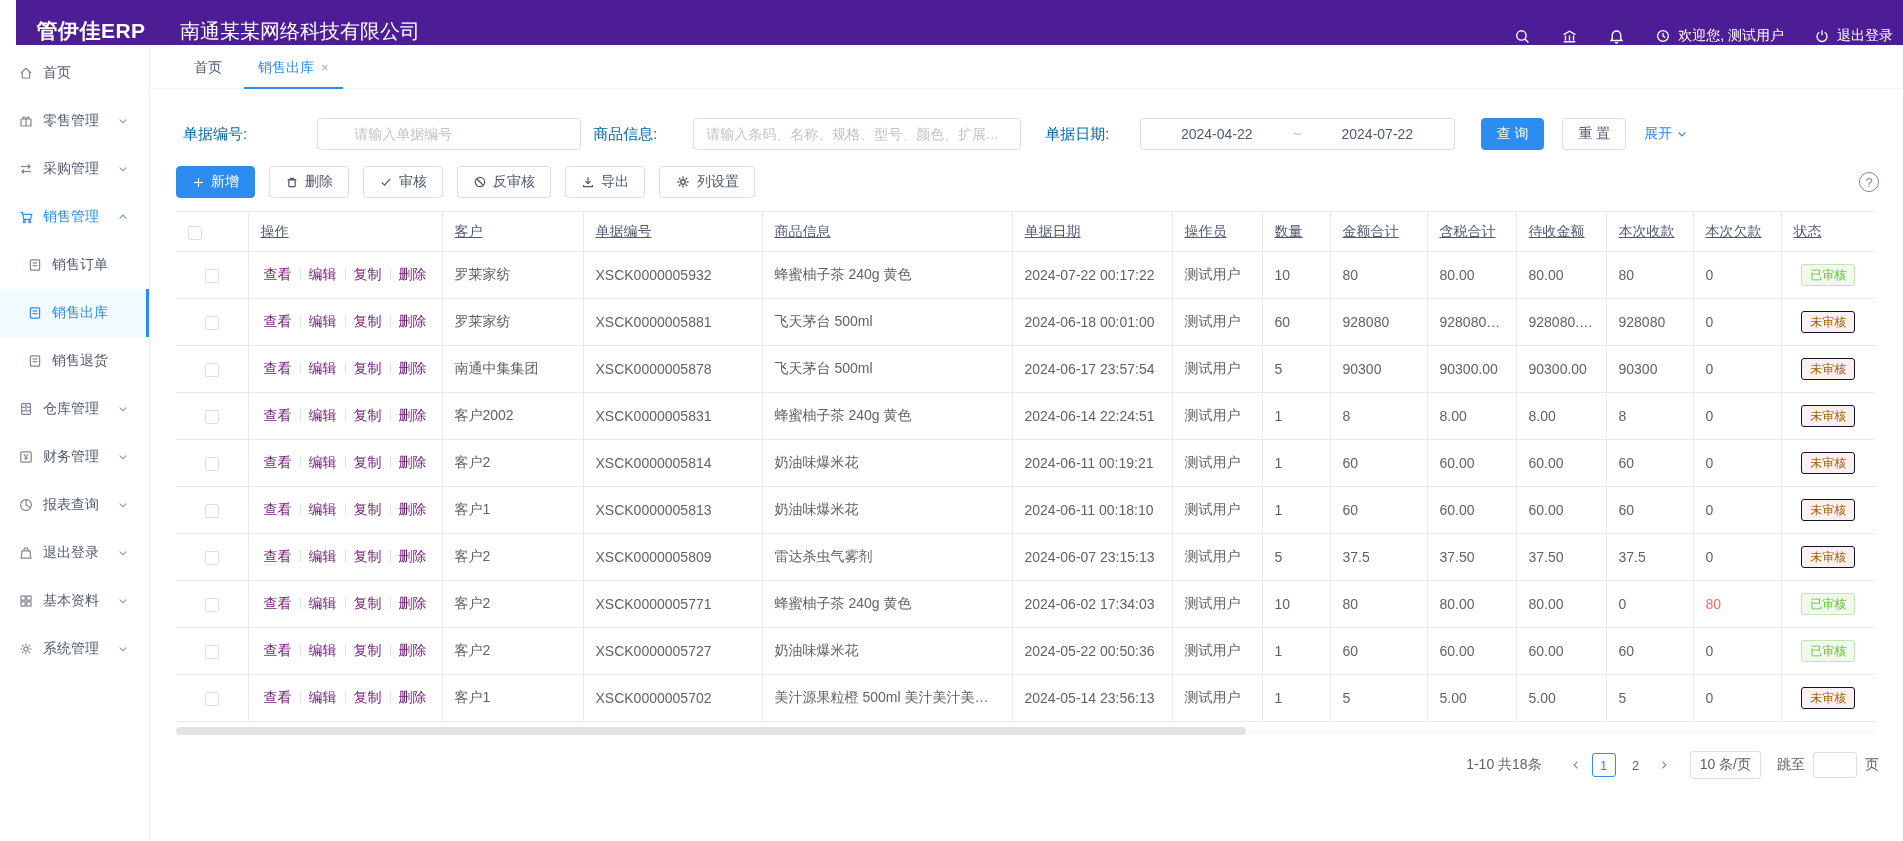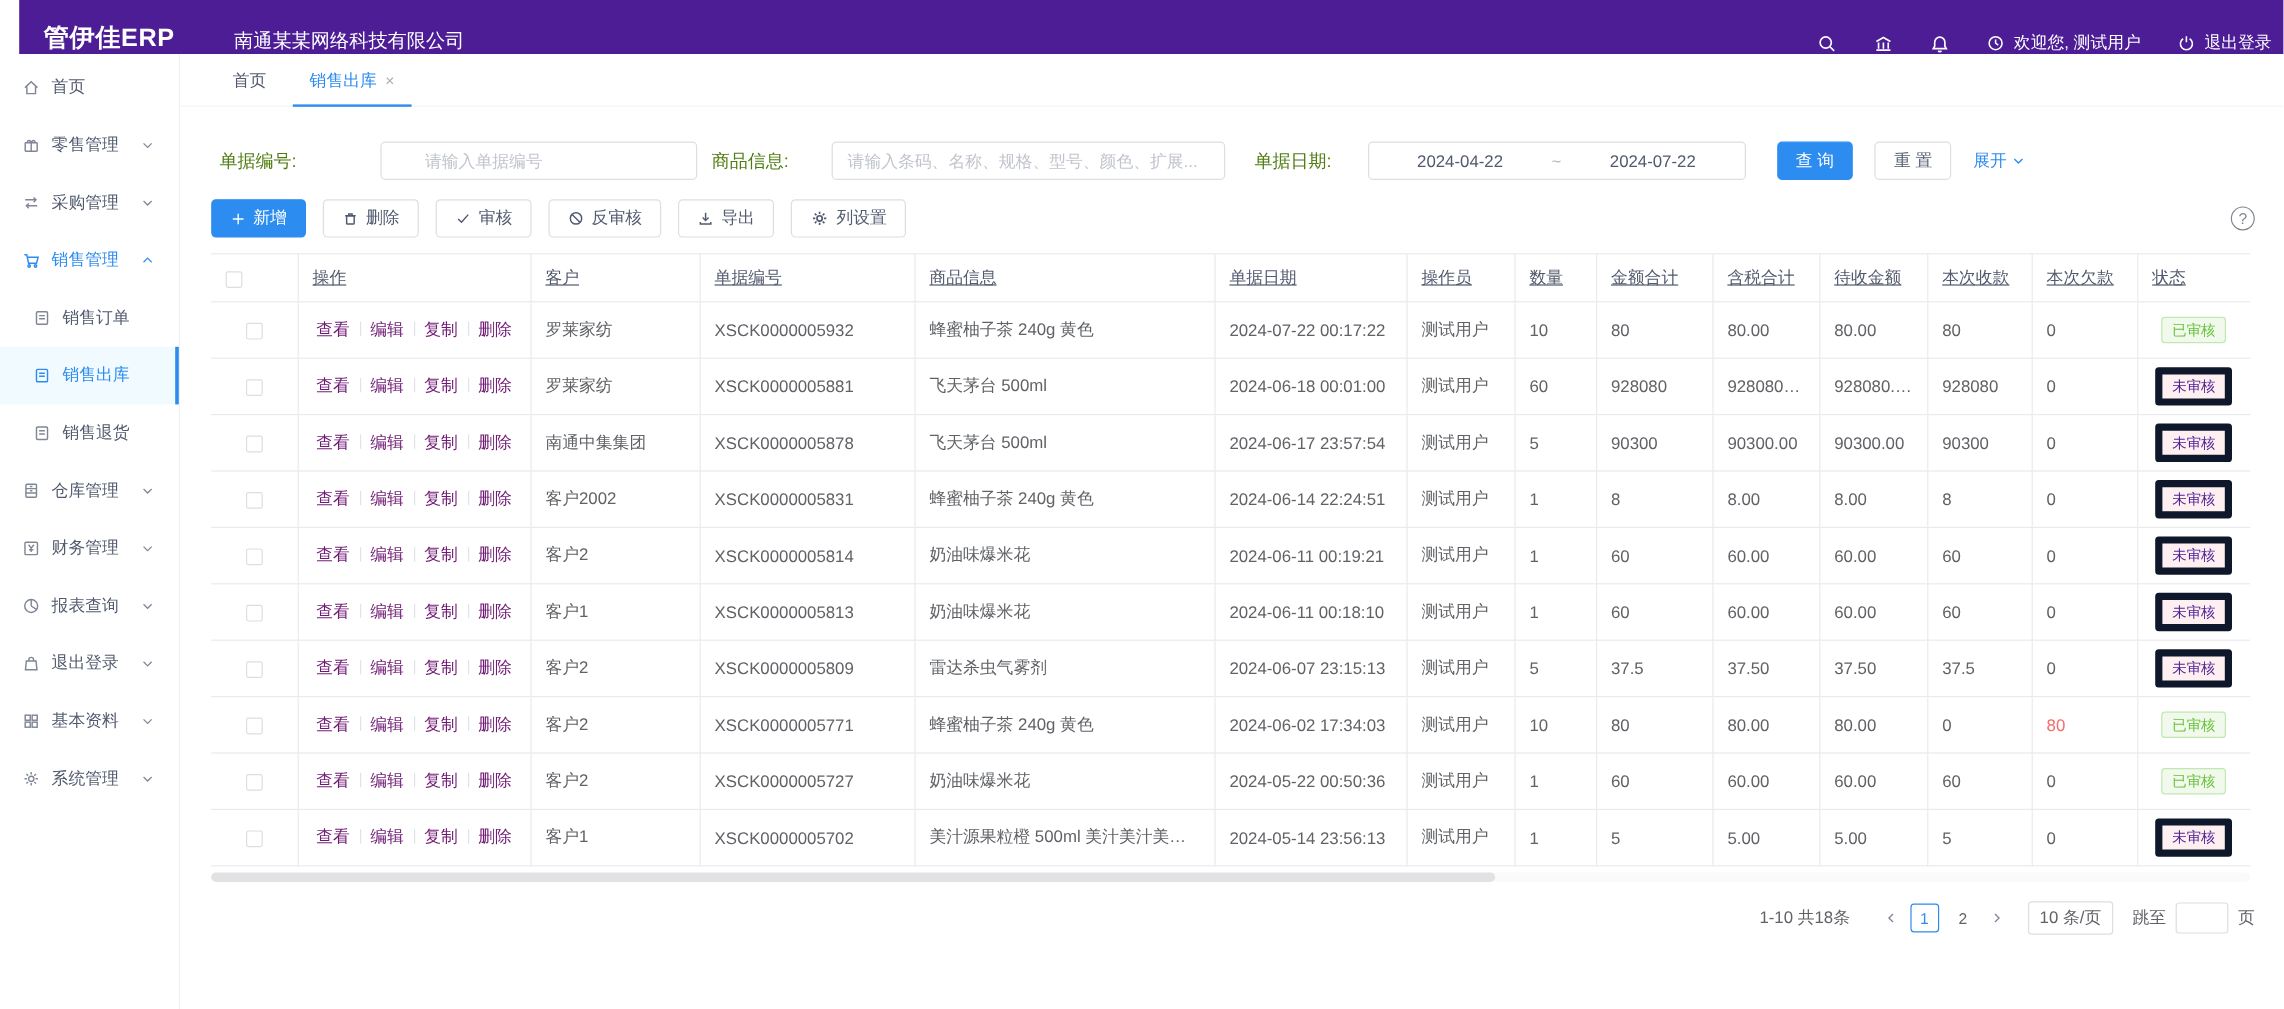--- a/index.html
+++ b/index.html
@@ -7,21 +7,21 @@
   body {
     font-family: "Liberation Sans", "DejaVu Sans", sans-serif;
     font-size: 14px; color:#515a6e; background:#fff; overflow:hidden;
   }
   .app { position:relative; width:1903px; height:841px; overflow:hidden; background:#fff; }
 
   
   .topbar { position:absolute; top:0; left:16px; width:100%; height:45px; background:#4c1d95;
             display:flex; align-items:flex-end; z-index:10; }
   .logo { width:150px; text-align:center; color:#fff; font-size:21px; font-weight:bold; letter-spacing:.5px; cursor:pointer; }
-  .company { margin-left:29px; color:#fff; font-size:16px; }
+  .company { margin-left:14px; color:#fff; font-size:20px; }
   .topbar-right { margin-left:auto; display:flex; align-items:center; gap:30px; padding-right:26px; color:#fff; }
   .tb-icon { display:inline-flex; align-items:center; cursor:pointer; }
   .tb-group { display:inline-flex; align-items:center; gap:7px; cursor:pointer; font-size:14px; }
   .tb-icon svg, .tb-group svg { stroke:#fff; fill:none; stroke-width:1.3; }
 
   
   .sidebar { position:absolute; top:45px; left:0; bottom:0; width:150px; background:#fff;
              border-right:1px solid #eef0f3; padding-top:4px; }
   .side-item { height:48px; display:flex; align-items:center; padding-left:18px; cursor:pointer;
                color:#515a6e; position:relative; font-size:14px; }
@@ -42,21 +42,21 @@
   .tabbar { height:44px; display:flex; align-items:center; padding-left:26px; border-bottom:1px solid #f3f4f6; }
   .tab { padding:0 18px; height:44px; line-height:44px; position:relative; color:#515a6e; cursor:pointer; }
   .tab.active { color:#2d8cf0; }
   .tab.active::after { content:""; position:absolute; left:4px; right:4px; bottom:0; height:2px; background:#2d8cf0; }
   .tab .close { margin-left:7px; color:#a6aab3; font-size:13px; }
 
   .content { padding:0 24px 0 26px; }
 
   
   .filter-row { display:flex; align-items:center; margin-top:29px; height:32px; padding-left:7px; font-size:15px; }
-  .f-label { color:#4d7c0f; white-space:nowrap; }
+  .f-label { color:#0369a1; white-space:nowrap; }
   .f-input { height:32px; border:1px solid #dcdee2; border-radius:4px; padding:0 12px; font-size:14px;
              color:#515a6e; outline:none; font-family:inherit; }
   .f-input::placeholder { color:#c0c4cc; }
   #filter-order-input { margin-left:70px; width:264px;padding-left:36px; }
   .f-label2 { margin-left:12px; }
   #filter-product-input { margin-left:36px; width:328px; }
   .f-label3 { margin-left:24px; }
   .datebox { margin-left:30px; width:315px; height:32px; border:1px solid #dcdee2; border-radius:4px;
              display:flex; align-items:center; justify-content:space-evenly; color:#515a6e; cursor:pointer; font-size:14px; }
   .btn { height:32px; border-radius:4px; border:1px solid #dcdee2; background:#fff; display:inline-flex;
@@ -84,21 +84,21 @@
                   padding:0 12px; color:#606266; font-size:14px; white-space:nowrap; overflow:hidden;
                   text-overflow:ellipsis; background:#fff; }
   table.grid th:last-child, table.grid td:last-child { border-right:none; }
   th.center, td.center { text-align:center; padding:0 4px; }
   .checkbox { display:inline-block; width:14px; height:14px; border:1px solid #dcdee2; border-radius:2px;
               background:#fff; vertical-align:middle; cursor:pointer; }
   .act-link { color:#701a75; cursor:pointer; }
   .act-sep { display:inline-block; width:1px; height:12px; background:#e0e3e8; margin:0 8px; vertical-align:-1px; }
   .badge { display:inline-block; padding:4px 8px; font-size:12px; border-radius:3px; line-height:1; }
   .badge.approved { color:#67c23a; background:#f0f9eb; border:1px solid #c2e7b0; }
-  .badge.unapproved { color:#4c1d95; background:#fef0f0; border:6px solid #0f172a; }
+  .badge.unapproved { color:#a16207; background:#fef0f0; border:1px solid #0f172a; }
   .num-red { color:#f56c6c; }
 
   
   .hscroll { width:1699px; height:8px; margin-top:5px; background:#fafafa; border-radius:4px; position:relative; cursor:pointer; }
   .hscroll .thumb { position:absolute; left:0; top:0; height:8px; width:63%; background:#e2e2e4; border-radius:4px; }
 
   
   .pagination { margin-top:16px; display:flex; align-items:center; justify-content:flex-end; color:#606266; font-size:14px; }
   .pg-total { margin-right:22px; }
   .pg-arrow { width:24px; height:24px; display:inline-flex; align-items:center; justify-content:center;

